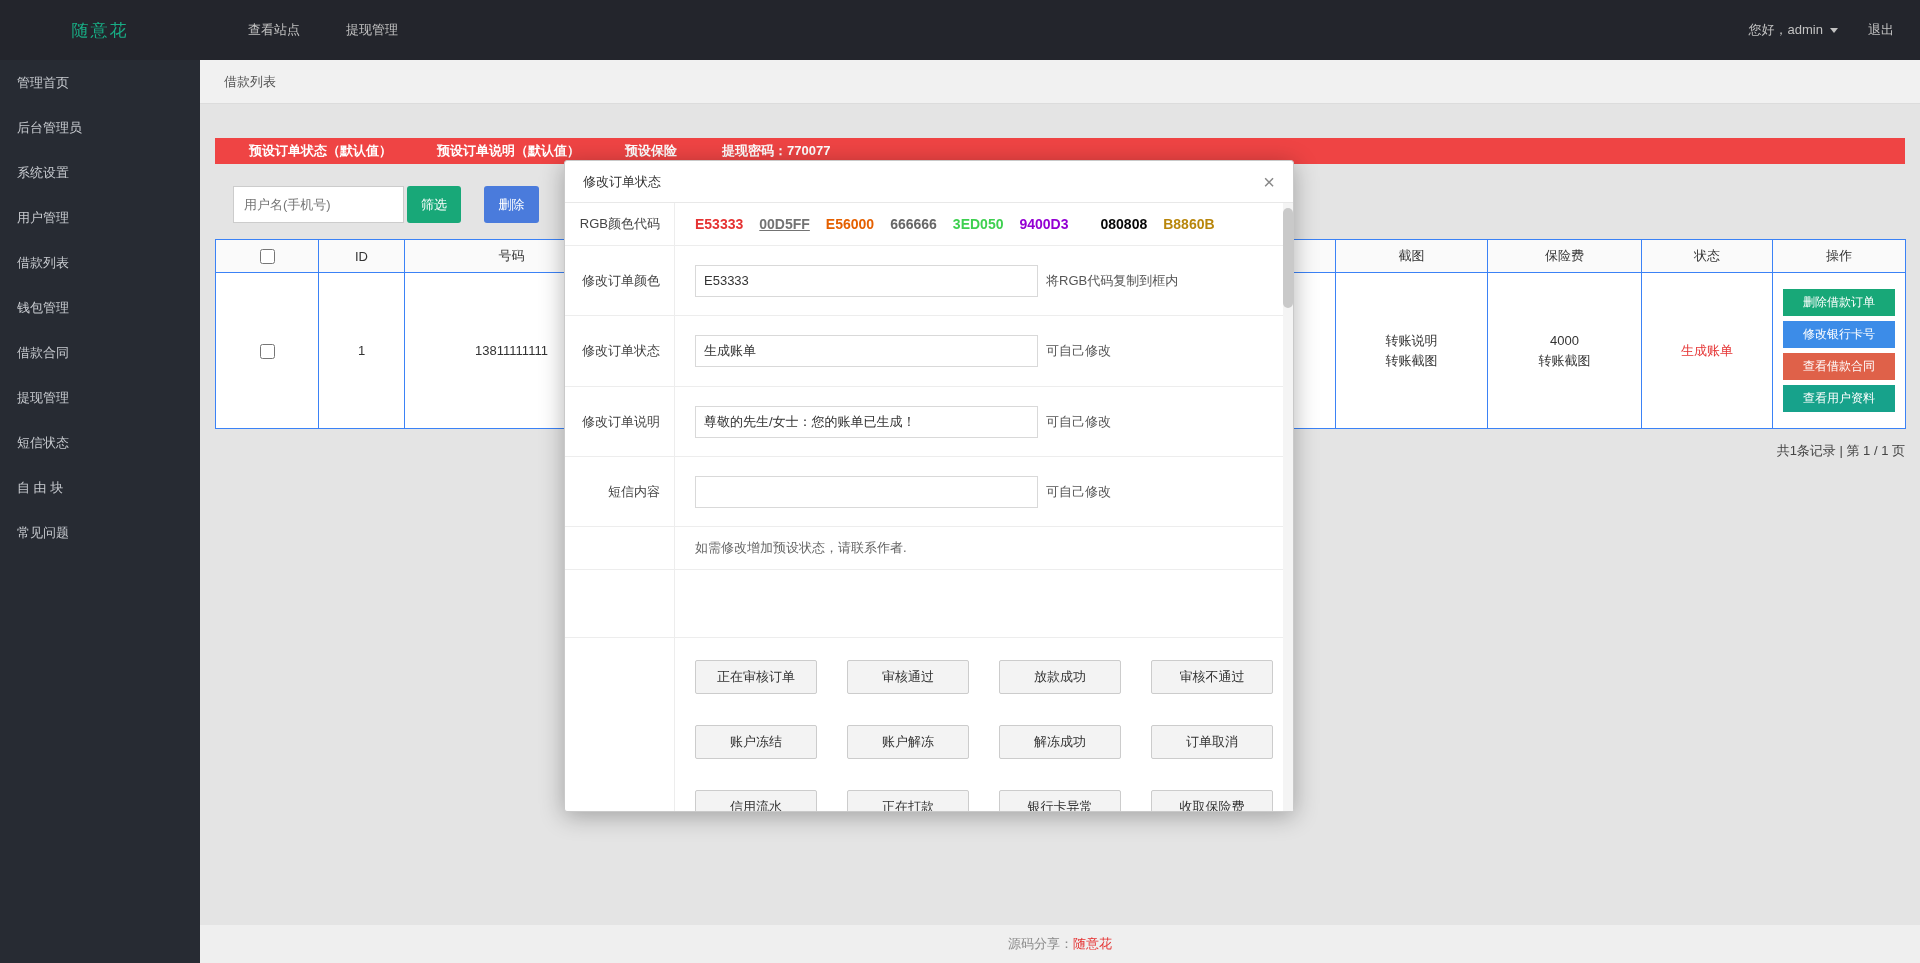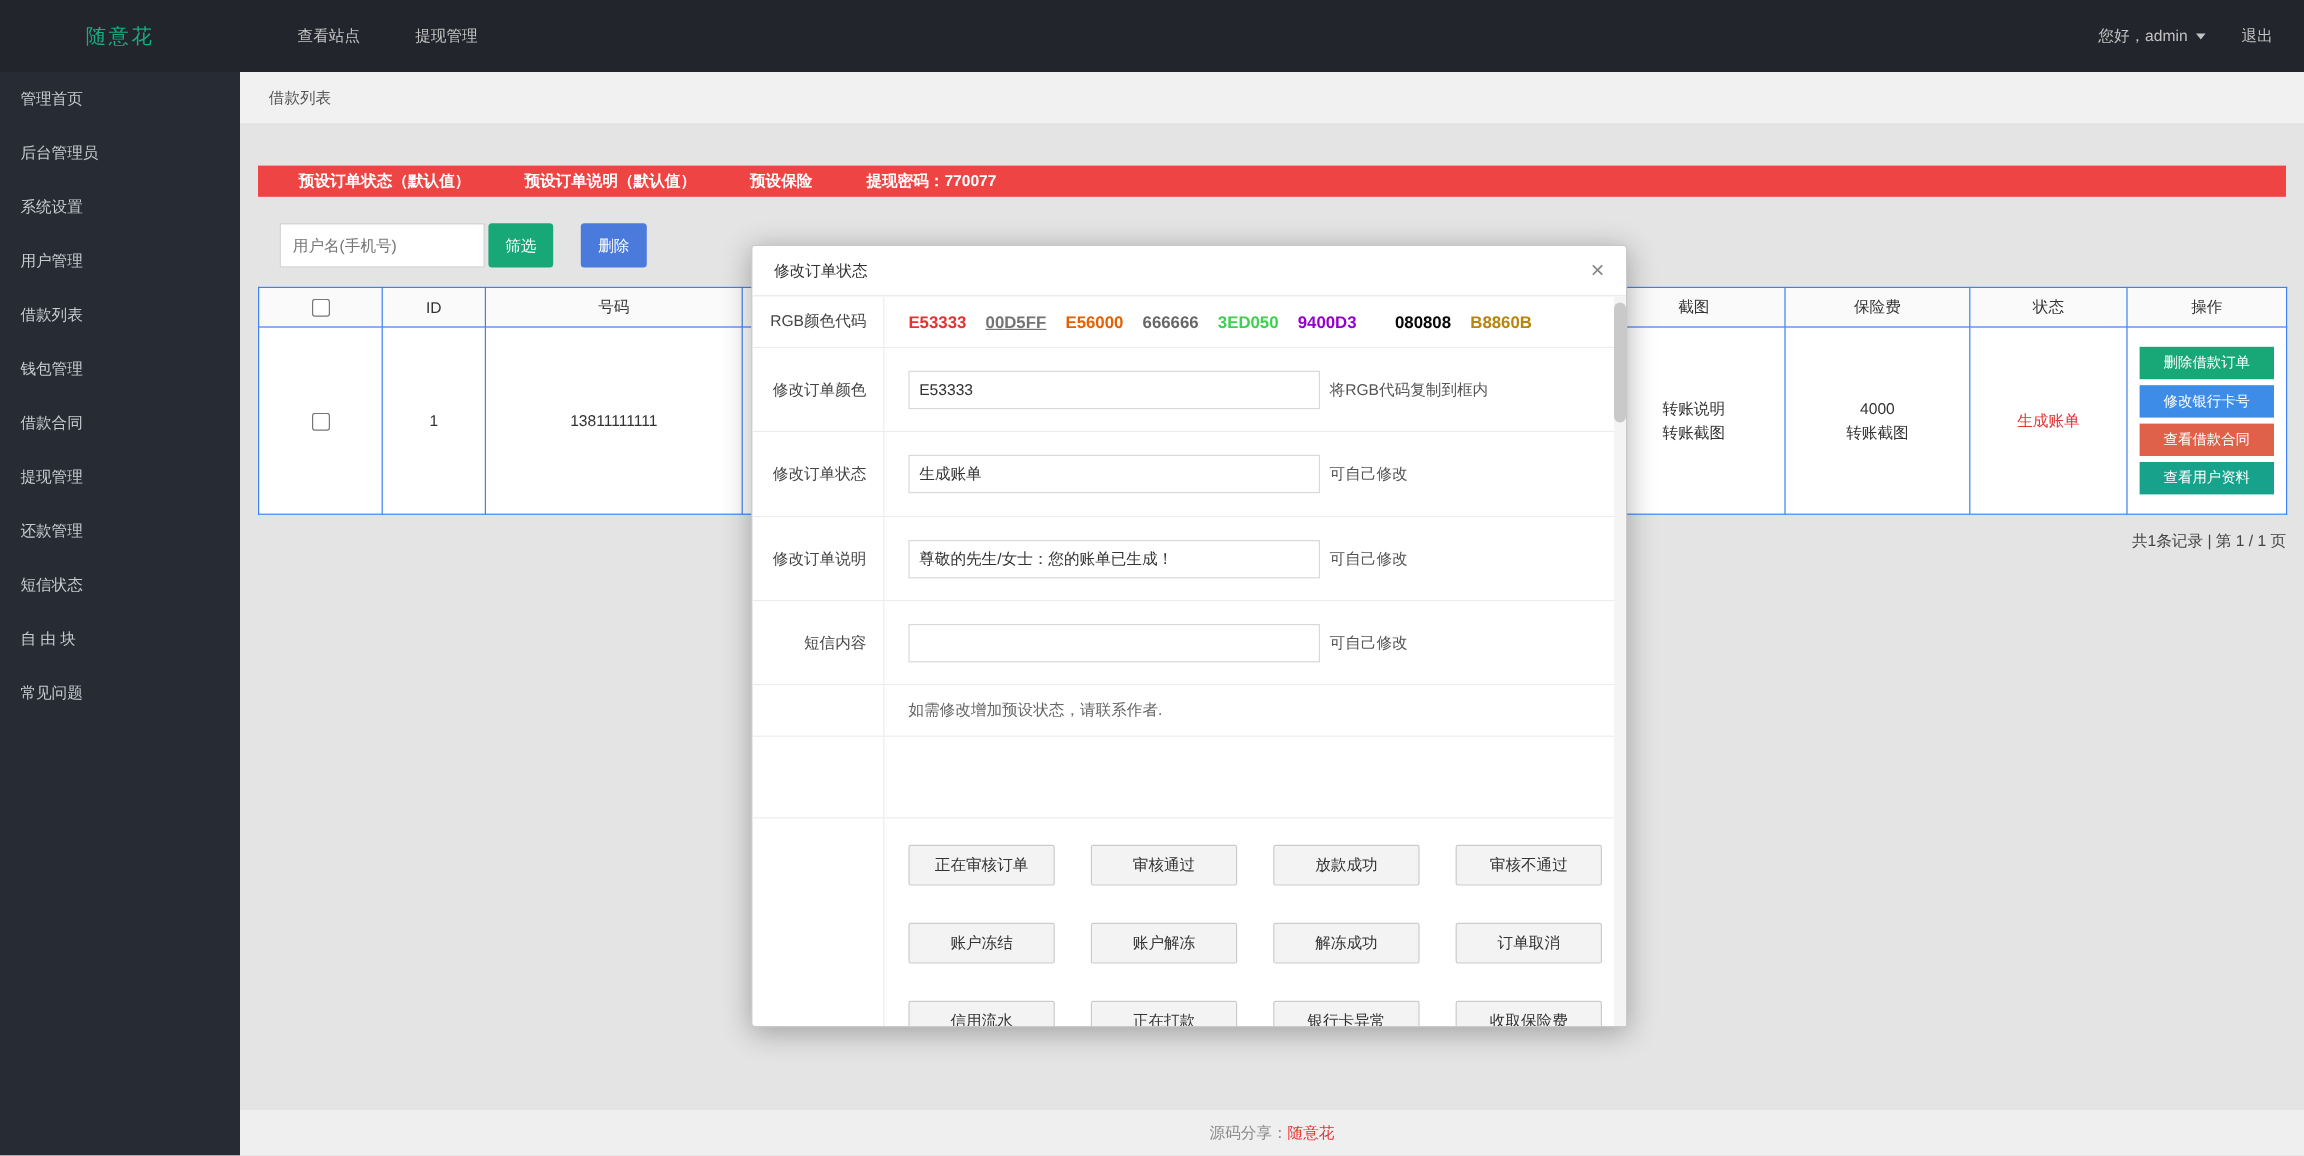--- a/index.html
+++ b/index.html
@@ -44,21 +44,21 @@
   .op-btn{display:block;margin:5px auto 0;width:112px;height:27px;line-height:27px;border:none;border-radius:0;color:#fff;font-size:12px;cursor:pointer;}
   .op-btn:first-child{margin-top:0;}
   .pagination{position:absolute;right:15px;top:382px;font-size:13px;color:#444;}
 
   
   .footer-strip{position:absolute;left:0;right:0;top:865px;height:38px;background:#efefef;text-align:center;line-height:38px;font-size:13px;}
   .footer-prefix{color:#8a8a8a;}
   .footer-brand{cursor:pointer;}
 
   
-  .modal{position:absolute;left:626px;top:160px;width:730px;height:652px;background:#fff;z-index:20;border:1px solid #c9c9c9;border-radius:3px;box-shadow:0 4px 24px rgba(0,0,0,.3);margin-top:44px;}
+  .modal{position:absolute;left:564px;top:160px;width:730px;height:652px;background:#fff;z-index:20;border:1px solid #c9c9c9;border-radius:3px;box-shadow:0 4px 24px rgba(0,0,0,.3);}
   .modal-header{height:42px;line-height:42px;padding:0 18px;border-bottom:1px solid #e8e8e8;font-size:13px;color:#333;position:relative;}
   .modal-close{position:absolute;right:12px;top:0;height:42px;line-height:40px;font-size:20px;color:#888;background:none;border:none;cursor:pointer;padding:0 6px;}
   .modal-body{position:relative;height:608px;overflow:hidden;}
   .m-rows{position:absolute;left:0;top:0;right:10px;bottom:0;}
   .m-row{display:flex;border-bottom:1px solid #ededed;}
   .m-label{flex:0 0 110px;padding-right:14px;border-right:1px solid #ededed;display:flex;align-items:center;justify-content:flex-end;color:#444;font-size:13px;}
   .m-content{flex:1;display:flex;align-items:center;padding-left:20px;}
   .row-rgb{height:43px;}
   .row-field{height:70px;}
   .row-note{height:43px;}
@@ -95,21 +95,20 @@
 
 <div class="sidebar">
   <div class="sidebar-item">管理首页</div>
   <div class="sidebar-item">后台管理员</div>
   <div class="sidebar-item">系统设置</div>
   <div class="sidebar-item">用户管理</div>
   <div class="sidebar-item">借款列表</div>
   <div class="sidebar-item">钱包管理</div>
   <div class="sidebar-item">借款合同</div>
   <div class="sidebar-item">提现管理</div>
-  <div class="sidebar-item">还款管理</div>
   <div class="sidebar-item">短信状态</div>
   <div class="sidebar-item">自 由 块</div>
   <div class="sidebar-item">常见问题</div>
 </div>
 
 <div class="main">
   <div class="breadcrumb">借款列表</div>
 
   <div class="preset-bar" style="background: #ef4444;">
     <span>预设订单状态（默认值）</span>

